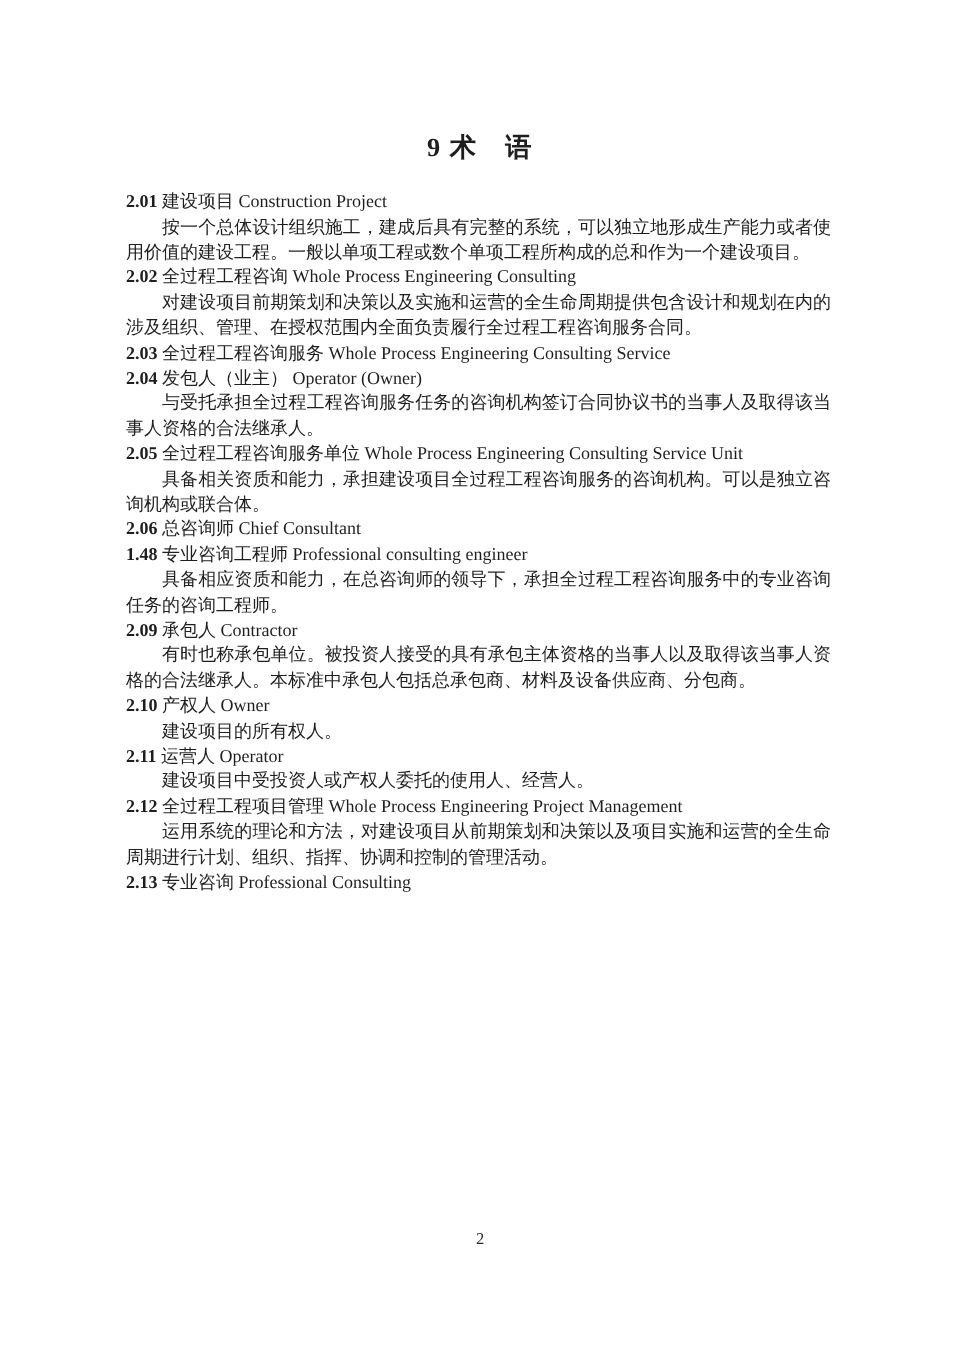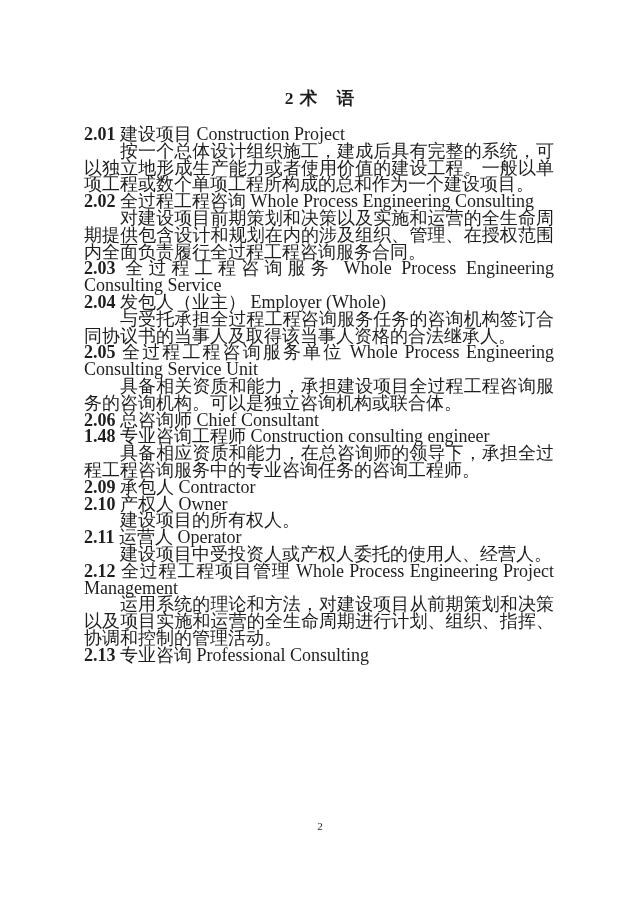--- a/index.html
+++ b/index.html
@@ -22,21 +22,21 @@
     font-size: 17.5px;
     line-height: 24px;
     font-weight: bold;
     letter-spacing: 1px;
   }
   .content {
     position: absolute;
     left: 84px;
     top: 126px;
     width: 470px;
-    font-size: 18px;
+    font-size: 12px;
     line-height: 16.8px;
     text-align: justify;
   }
   .term-heading {
     margin: 0;
   }
   .term-num {
     font-weight: bold;
   }
   .term-def {
@@ -50,61 +50,62 @@
     width: 640px;
     text-align: center;
     font-size: 11px;
     color: #2a2a2a;
   }
 </style>
 </head>
 <body>
 
 <div class="page">
-  <h1 class="page-title">2 术　语</h1>
+  <h1 class="page-title">9 术　语</h1>
 
   <div class="content">
   <div class="term">
     <p class="term-heading"><b class="term-num">2.01</b> <span class="term-zh">建设项目</span> <span class="term-en">Construction Project</span></p>
     <p class="term-def">按一个总体设计组织施工，建成后具有完整的系统，可以独立地形成生产能力或者使用价值的建设工程。一般以单项工程或数个单项工程所构成的总和作为一个建设项目。</p>
   </div>
 
   <div class="term">
     <p class="term-heading"><b class="term-num">2.02</b> <span class="term-zh">全过程工程咨询</span> <span class="term-en">Whole Process Engineering Consulting</span></p>
     <p class="term-def">对建设项目前期策划和决策以及实施和运营的全生命周期提供包含设计和规划在内的涉及组织、管理、在授权范围内全面负责履行全过程工程咨询服务合同。</p>
   </div>
 
   <div class="term">
     <p class="term-heading"><b class="term-num">2.03</b> <span class="term-zh">全过程工程咨询服务</span> <span class="term-en">Whole Process Engineering Consulting Service</span></p>
   </div>
 
   <div class="term">
-    <p class="term-heading"><b class="term-num">2.04</b> <span class="term-zh">发包人（业主）</span> <span class="term-en">Employer (Whole)</span></p>
+    <p class="term-heading"><b class="term-num">2.04</b> <span class="term-zh">发包人（业主）</span> <span class="term-en">Operator (Owner)</span></p>
     <p class="term-def">与受托承担全过程工程咨询服务任务的咨询机构签订合同协议书的当事人及取得该当事人资格的合法继承人。</p>
   </div>
 
   <div class="term">
     <p class="term-heading"><b class="term-num">2.05</b> <span class="term-zh">全过程工程咨询服务单位</span> <span class="term-en">Whole Process Engineering Consulting Service Unit</span></p>
     <p class="term-def">具备相关资质和能力，承担建设项目全过程工程咨询服务的咨询机构。可以是独立咨询机构或联合体。</p>
   </div>
 
   <div class="term">
     <p class="term-heading"><b class="term-num">2.06</b> <span class="term-zh">总咨询师</span> <span class="term-en">Chief Consultant</span></p>
   </div>
 
   <div class="term">
-    <p class="term-heading"><b class="term-num">1.48</b> <span class="term-zh">专业咨询工程师</span> <span class="term-en">Construction consulting engineer</span></p>
+    <p class="term-heading"><b class="term-num">1.48</b> <span class="term-zh">专业咨询工程师</span> <span class="term-en">Professional consulting engineer</span></p>
     <p class="term-def">具备相应资质和能力，在总咨询师的领导下，承担全过程工程咨询服务中的专业咨询任务的咨询工程师。</p>
   </div>
 
   <div class="term">
   </div>
 
   <div class="term">
     <p class="term-heading"><b class="term-num">2.09</b> <span class="term-zh">承包人</span> <span class="term-en">Contractor</span></p>
+    <p class="term-def">有时也称承包单位。被投资人接受的具有承包主体资格的当事人以及取得该当事人资格的合法继承人。本标准中承包人包括总承包商、材料及设备供应商、分包商。</p>
   </div>
 
   <div class="term">
     <p class="term-heading"><b class="term-num">2.10</b> <span class="term-zh">产权人</span> <span class="term-en">Owner</span></p>
     <p class="term-def">建设项目的所有权人。</p>
   </div>
 
   <div class="term">
     <p class="term-heading"><b class="term-num">2.11</b> <span class="term-zh">运营人</span> <span class="term-en">Operator</span></p>
     <p class="term-def">建设项目中受投资人或产权人委托的使用人、经营人。</p>

